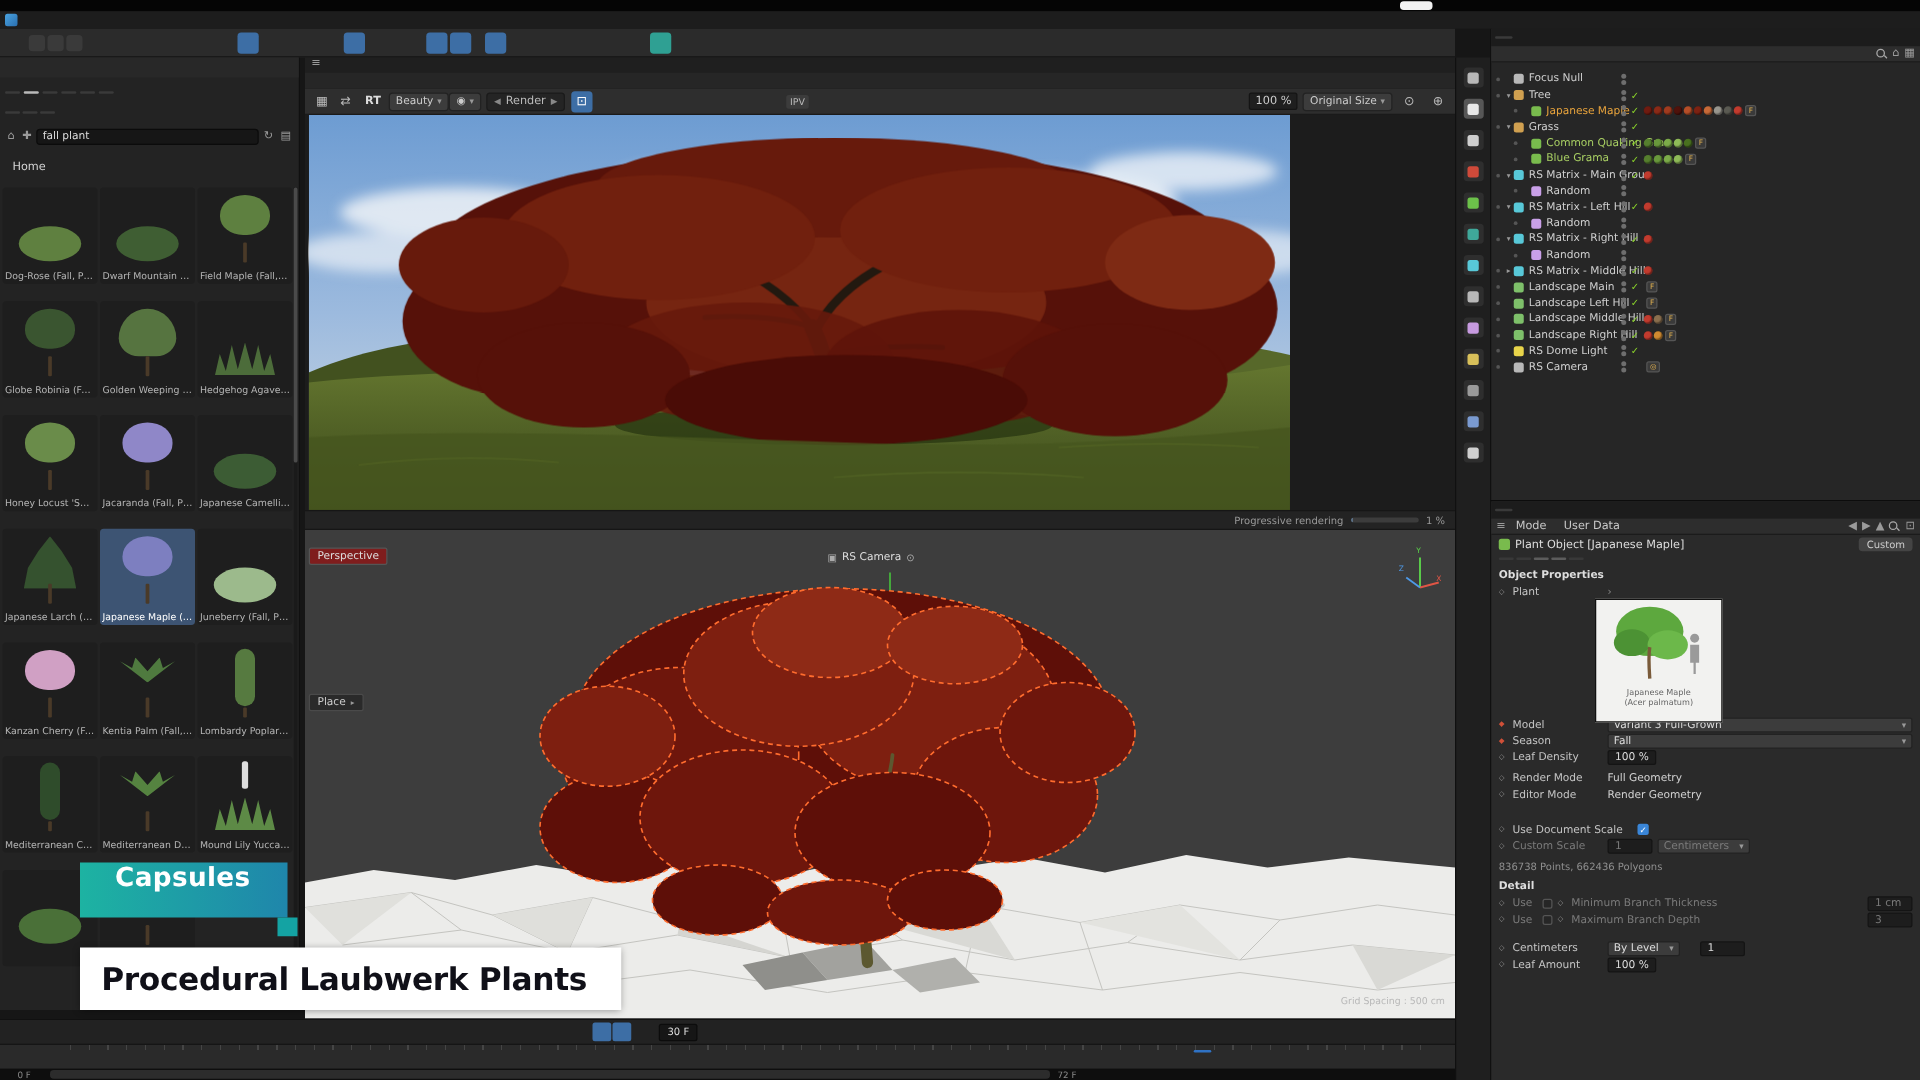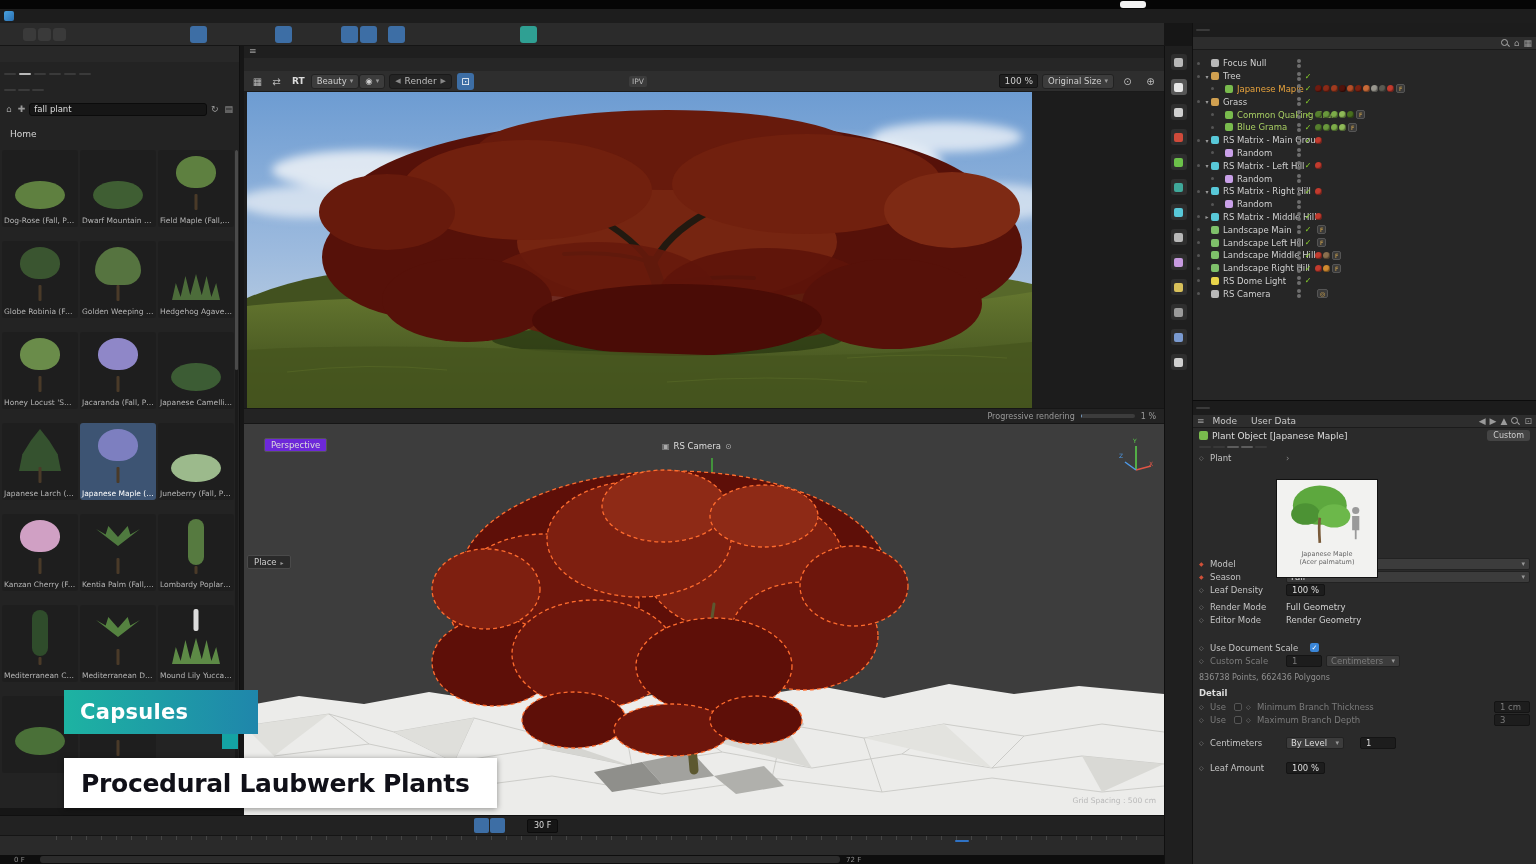--- a/index.html
+++ b/index.html
@@ -65,21 +65,21 @@
 .ipv{background:#3c3c3c;border-radius:2px;padding:1px 3px;font-size:7.5px;color:#bbb;margin-left:2px}
 #rv-right{margin-left:auto;display:flex;align-items:center;gap:4px}
 .zoomfield{background:#1f1f1f;border:1px solid #141414;border-radius:2px;height:14px;display:flex;align-items:center;padding:0 4px;color:#ccc}
 #render-bg{position:absolute;left:244px;top:92px;width:920px;height:316px;background:#1c1c1c}
 #render-img{position:absolute;left:247px;top:92px;width:785px;height:316px;background:#000}
 #render-img svg,#viewport svg.scene{display:block;width:100%;height:100%}
 #progress{position:absolute;left:244px;top:408px;width:920px;height:16px;background:#232323;display:flex;align-items:center;justify-content:flex-end;gap:6px;padding-right:8px;color:#9a9a9a;font-size:8px;border-top:1px solid #161616;border-bottom:1px solid #161616}
 .ptrack{width:54px;height:4px;background:#3c3c3c;border-radius:2px;overflow:hidden}
 .ptrack i{display:block;width:2%;height:100%;background:#7aa0c8}
 #viewport{position:absolute;left:244px;top:424px;width:920px;height:391px;background:#3d3d3d;overflow:hidden}
-#vp-tab{position:absolute;left:20px;top:14px;background:#6d28d9;border:1px solid #555;border-radius:2px;padding:1px 6px;color:#ddd;font-size:8.5px}
+#vp-tab{position:absolute;left:3px;top:14px;background:#7f1d1d;border:1px solid #555;border-radius:2px;padding:1px 6px;color:#ddd;font-size:8.5px}
 #vp-cam{position:absolute;left:418px;top:17px;display:flex;align-items:center;gap:4px;color:#ddd;font-size:8.5px}
 #vp-cam .vc-ico{color:#aaa;font-size:8px}
 #vp-place{position:absolute;left:3px;top:131px;background:#2a2a2a;border:1px solid #4a4a4a;border-radius:2px;padding:1px 6px;color:#ccc;font-size:8.5px;display:flex;gap:4px;align-items:center}
 #vp-grid{position:absolute;right:8px;bottom:10px;color:#b8b8b8;font-size:7.5px}
 #vp-axis{position:absolute;right:10px;top:16px;width:36px;height:36px}
 #vp-axis span{position:absolute;font-size:6px}
 
 #transport{position:absolute;left:0;top:815px;width:1164px;height:20px;background:#222;border-top:1px solid #101010}
 #transport .cluster{position:absolute;top:2px;display:flex;align-items:center}
 .tgroup{display:flex;align-items:center;gap:1px}
@@ -147,21 +147,21 @@
 .acheck{width:9px;height:9px;background:#3a86d8;border-radius:2px;color:#fff;font-size:7px;display:flex;align-items:center;justify-content:center}
 .aunchk{width:8px;height:8px;background:#262626;border:1px solid #555;border-radius:2px;flex:0 0 8px}
 .dim2,.dim2 .afield,.dim2 .aval-select{color:#7a7a7a}
 .stats{padding:6px 6px 2px;color:#8f8f8f;font-size:8px}
 #at-thumb{position:absolute;left:83px;top:78px;width:102px;height:99px;background:#f2f2f0;border:1px solid #111;display:flex;flex-direction:column;align-items:center}
 #at-thumb .cap{font-size:6.5px;color:#666;line-height:8px}
 .mag{display:inline-block;width:9px;height:9px;position:relative}
 .mag::before{content:"";position:absolute;left:0;top:0;width:5px;height:5px;border:1px solid #aaa;border-radius:50%}
 .mag::after{content:"";position:absolute;left:6px;top:6px;width:3px;height:1px;background:#aaa;transform:rotate(45deg)}
 
-#capsules{position:absolute;left:64px;top:690px;width:194px;height:44px;background:linear-gradient(90deg,#1db3a2,#1f86ab);display:flex;align-items:center;padding-left:16px;z-index:60}
+#capsules{position:absolute;left:64px;top:690px;width:166px;height:44px;background:linear-gradient(90deg,#1db3a2,#1f86ab);display:flex;padding-left:28px;z-index:60}
 #capsules span{color:#fff;font-size:21px;font-weight:bold;letter-spacing:.3px}
 #capsules-notch{position:absolute;left:222px;top:734px;width:16px;height:15px;background:#14a3a3;z-index:60}
 #bigtitle{position:absolute;left:64px;top:758px;width:433px;height:50px;background:#fff;display:flex;align-items:center;padding-left:17px;z-index:60;box-shadow:0 1px 6px rgba(0,0,0,.4)}
 #bigtitle span{color:#101018;font-size:25px;font-weight:bold;letter-spacing:-.3px}
 </style>
 </head>
 <body>
 
 <div id="titlebar">
     <div id="tb-pill"></div>
@@ -1071,20 +1071,21 @@
     <span class="ttl">Plant Object [Japanese Maple]</span>
     <span class="custom">Custom</span>
   </div>
   <div id="at-ptabs">
       <span class="chip"></span>
       <span class="chip"></span>
       <span class="chip on"></span>
       <span class="chip on"></span>
       <span class="chip"></span>
     </div>
+  <div class="sect">Object Properties</div>
   <div class="arow">
       <span class="dia">◇</span>
       <span class="alab">Plant</span>
       <span style="color:#888">›</span>
     </div>
   <div id="at-thumb">
     <svg viewBox="0 0 100 78" width="100" height="70">
       <ellipse cx="42" cy="28" rx="30" ry="22" fill="#5da83e"></ellipse>
       <ellipse cx="26" cy="38" rx="16" ry="12" fill="#4c9234"></ellipse>
       <ellipse cx="58" cy="40" rx="18" ry="13" fill="#6cb84a"></ellipse>
@@ -1161,21 +1162,21 @@
     </div>
   <div class="arow" style="margin-top:10px">
       <span class="dia">◇</span>
       <span class="alab">Centimeters</span>
       <div class="aval-select" style="flex:0 0 58px">
         <span>By Level</span>
         <span class="car">▾</span>
       </div>
       <div class="afield" style="margin-left:12px">1</div>
     </div>
-  <div class="arow" style="margin-top:12px">
+  <div class="arow" style="margin-top:0">
       <span class="dia">◇</span>
       <span class="alab">Leaf Amount</span>
       <div class="afield">100 %</div>
     </div>
 </aside>
 
 <div id="capsules">
     <span>Capsules</span>
   </div>
 <div id="capsules-notch"></div>

